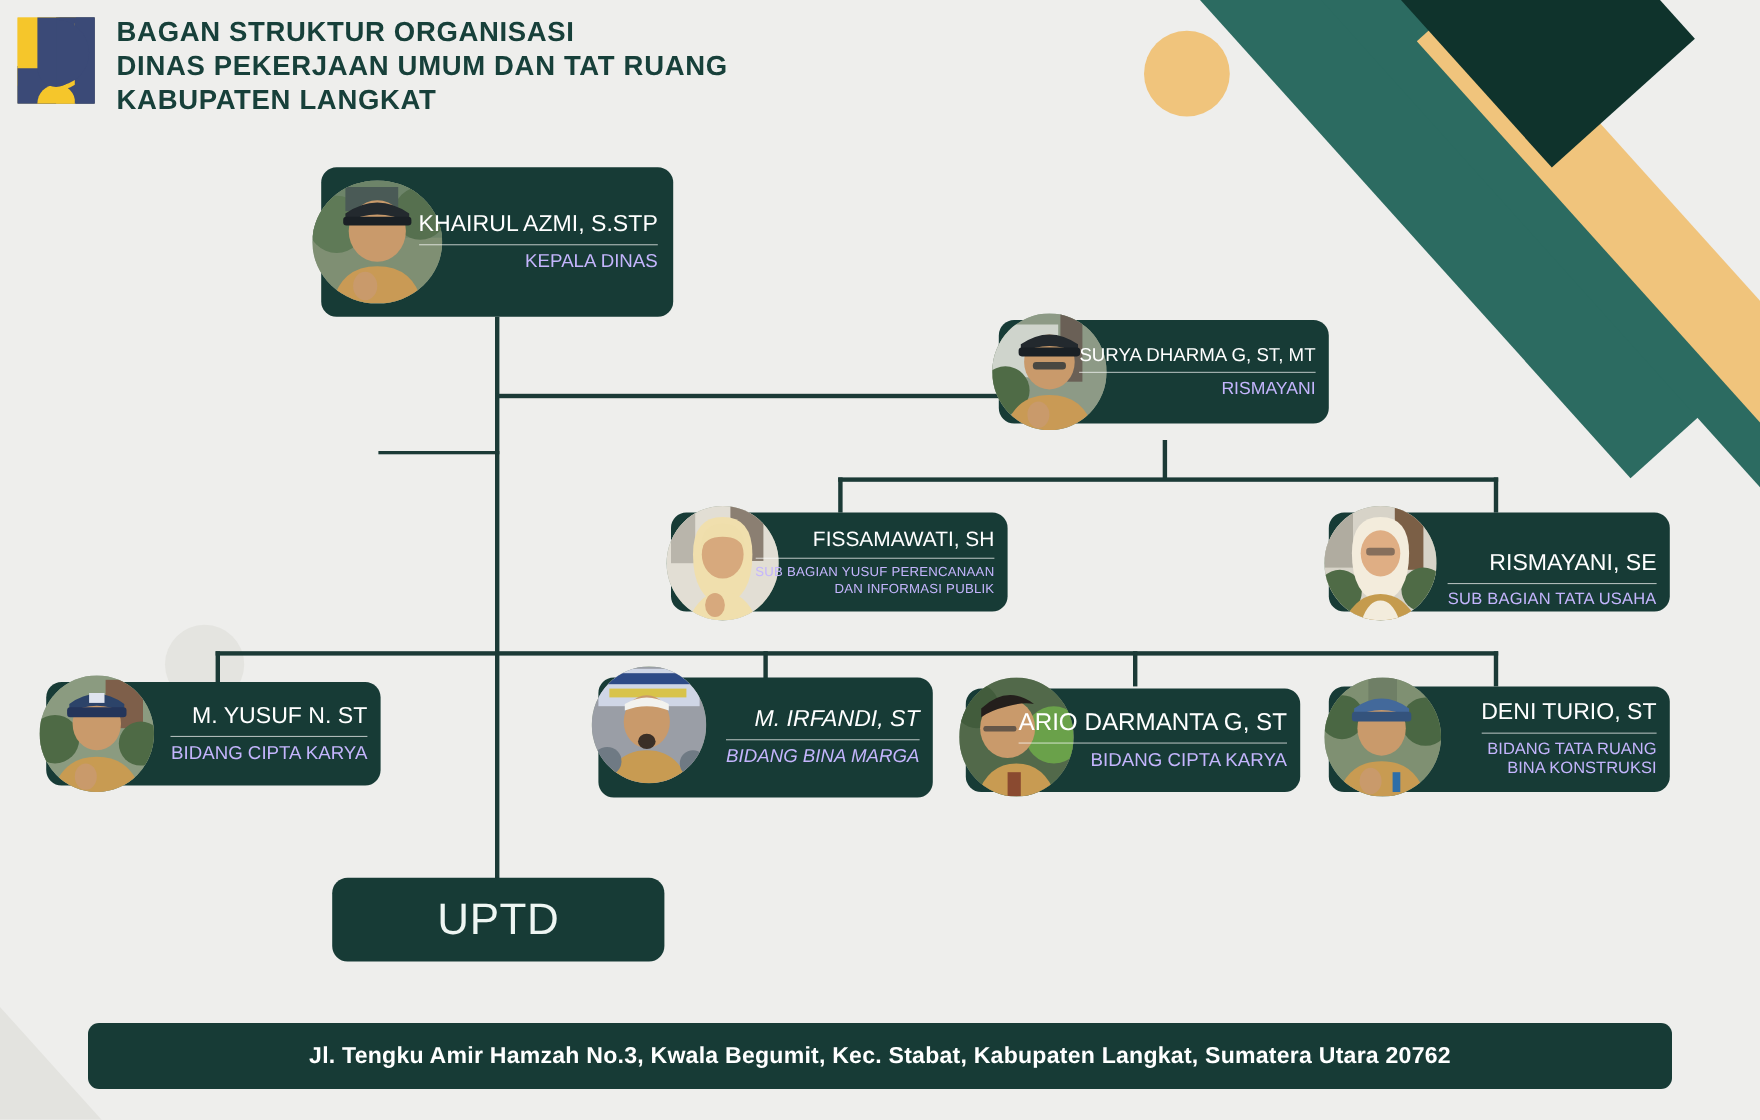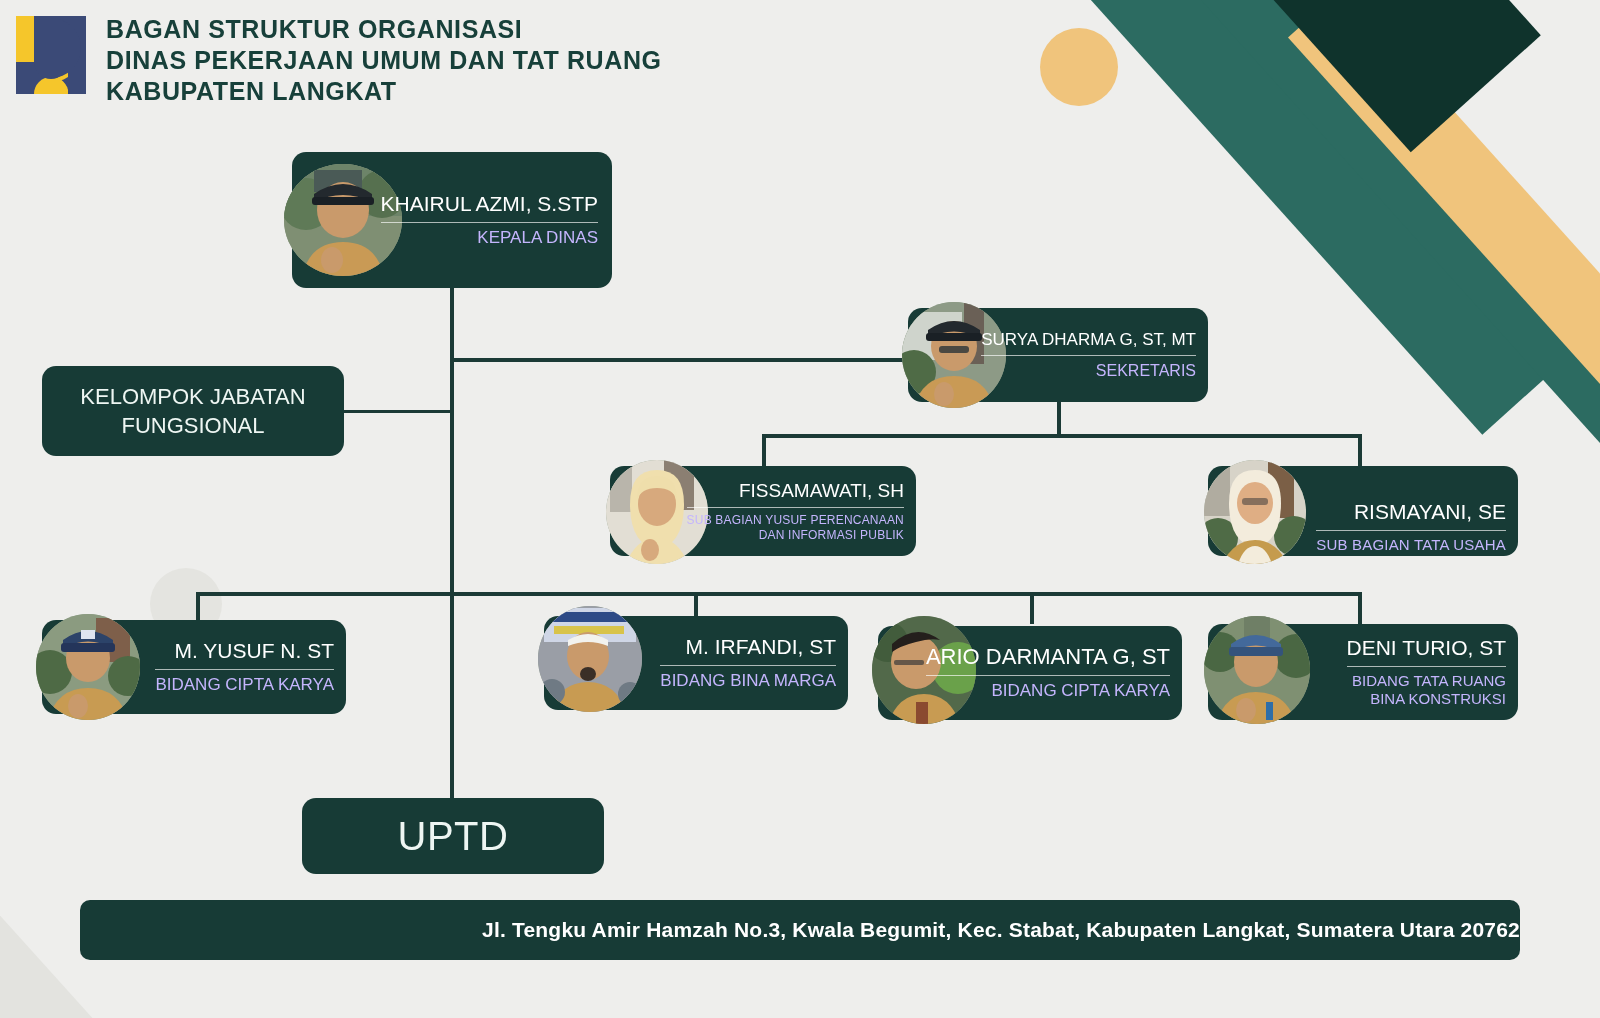--- a/index.html
+++ b/index.html
@@ -109,25 +109,25 @@
     display: flex; align-items: center; justify-content: center;
     text-align: center;
     color: #eef6f3;
   }
   .plainbox .pb-text { font-size: 22px; line-height: 1.32; }
   .plainbox.uptd .pb-text { font-size: 40px; letter-spacing: .5px; }
 
   
   .footer {
     position: absolute;
-    left: 80px; top: 900px;
+    left: 80px; top: 930px;
     width: 1440px; height: 60px;
     background: #173b36;
     border-radius: 10px;
-    display: flex; align-items: center; justify-content: flex-end;
+    display: flex; align-items: center; justify-content: center;
     color: #ffffff;
     font-weight: bold;
     font-size: 21px;
     letter-spacing: .2px;
   }
 </style>
 </head>
 <body>
 
 <div id="stage">
@@ -223,48 +223,42 @@
         <ellipse cx="48" cy="96" rx="11" ry="13" fill="#c99a6b"></ellipse>
       </svg>
     </div>
     <div class="txt" style="right:14px;margin-left:40px;">
       <div class="nm">KHAIRUL AZMI, S.STP</div>
       <div class="rule" style="width:100%;"></div>
       <div class="rl">KEPALA DINAS</div>
     </div>
   </div>
 
-  <div class="card" style="left:908px; top:308px; width:300px; height:94px;">
+  <div class="card" style="left:908px; top:291px; width:300px; height:94px;">
     <div class="photo" style="left:-6px; top:-6px; width:104px; height:106px;">
       <svg class="ph-inner" viewBox="0 0 104 106" preserveAspectRatio="none" aria-hidden="true">
         <rect width="104" height="106" fill="#8d9a86"></rect>
         <rect x="0" y="10" width="60" height="48" fill="#cfd4cc"></rect>
         <rect x="62" y="0" width="20" height="62" fill="#6a6056"></rect>
         <circle cx="12" cy="70" r="22" fill="#4f6b46"></circle>
         <ellipse cx="52" cy="44" rx="23" ry="25" fill="#c99a6b"></ellipse>
         <path d="M26 28 q26 -18 52 0 l0 8 q-26 -13 -52 0 z" fill="#23292e"></path>
         <rect x="24" y="31" width="56" height="8" rx="3" fill="#1a2025"></rect>
         <rect x="37" y="44" width="30" height="7" rx="3" fill="#2b3338" opacity=".8"></rect>
         <path d="M12 106 q8 -32 40 -32 q32 0 40 32 z" fill="#c99a55"></path>
         <ellipse cx="42" cy="92" rx="10" ry="12" fill="#c99a6b"></ellipse>
       </svg>
     </div>
     <div class="txt" style="right:12px;">
       <div class="nm" style="font-size:17px;">SURYA DHARMA G, ST, MT</div>
       <div class="rule" style="width:100%;"></div>
-      <div class="rl" style="font-size:16px;">SEKRETARIS</div>
-    </div>
-  </div>
-
-  <div class="plainbox" style="left:42px; top:366px; width:302px; height:90px;">
-    <div class="pb-text">
-      <div>KELOMPOK JABATAN</div>
-      <div>FUNGSIONAL</div>
-    </div>
-  </div>
+      <div class="rl" style="font-size:16px;">RISMAYANI</div>
+    </div>
+  </div>
+
 
   <div class="card small" style="left:610px; top:466px; width:306px; height:90px;">
     <div class="photo" style="left:-4px; top:-6px; width:102px; height:104px;">
       <svg class="ph-inner" viewBox="0 0 102 104" preserveAspectRatio="none" aria-hidden="true">
         <rect width="102" height="104" fill="#e2ded4"></rect>
         <rect x="4" y="6" width="22" height="46" fill="#b9b5ab"></rect>
         <rect x="58" y="0" width="30" height="50" fill="#8b7f72"></rect>
         <path d="M51 10 q-27 0 -27 34 q0 40 27 46 q27 -6 27 -46 q0 -34 -27 -34 z" fill="#f0dfad"></path>
         <ellipse cx="51" cy="44" rx="19" ry="22" fill="#d7a97d"></ellipse>
         <path d="M51 16 q-20 0 -20 24 q4 -12 20 -12 q16 0 20 12 q0 -24 -20 -24 z" fill="#efdeab"></path>
@@ -317,21 +311,21 @@
         <ellipse cx="42" cy="92" rx="10" ry="12" fill="#c99a6b"></ellipse>
       </svg>
     </div>
     <div class="txt" style="right:12px;">
       <div class="nm">M. YUSUF N. ST</div>
       <div class="rule" style="width:100%;"></div>
       <div class="rl">BIDANG CIPTA KARYA</div>
     </div>
   </div>
 
-  <div class="card" style="left:544px; top:616px; width:304px; height:94px;">
+  <div class="card" style="left:544px; top:616px; width:304px; height:109px;font-style:italic;">
     <div class="photo" style="left:-6px; top:-10px; width:104px; height:106px;">
       <svg class="ph-inner" viewBox="0 0 104 106" preserveAspectRatio="none" aria-hidden="true">
         <rect width="104" height="106" fill="#9a9ea6"></rect>
         <rect x="6" y="2" width="92" height="34" fill="#cfd6e6"></rect>
         <rect x="12" y="6" width="78" height="10" fill="#2d4a86"></rect>
         <rect x="16" y="20" width="70" height="8" fill="#d8c34a"></rect>
         <ellipse cx="50" cy="50" rx="21" ry="24" fill="#c99a6b"></ellipse>
         <path d="M30 34 q20 -12 40 0 l0 6 q-20 -8 -40 0 z" fill="#f2f2ee"></path>
         <ellipse cx="50" cy="68" rx="8" ry="7" fill="#3a2f27"></ellipse>
         <path d="M12 106 q10 -30 38 -30 q28 0 38 30 z" fill="#c89b52"></path>

